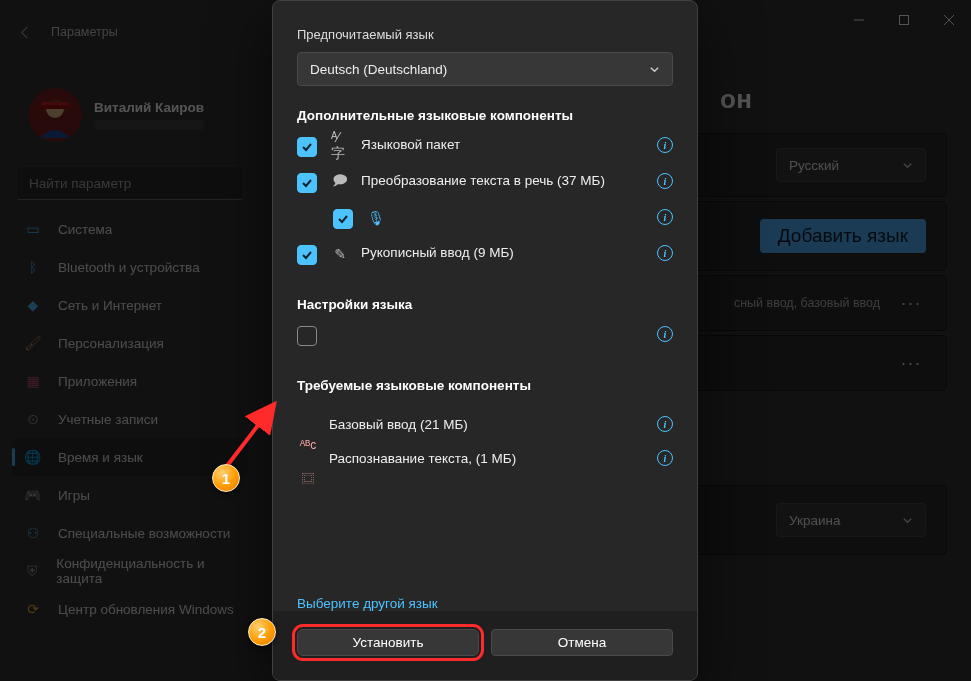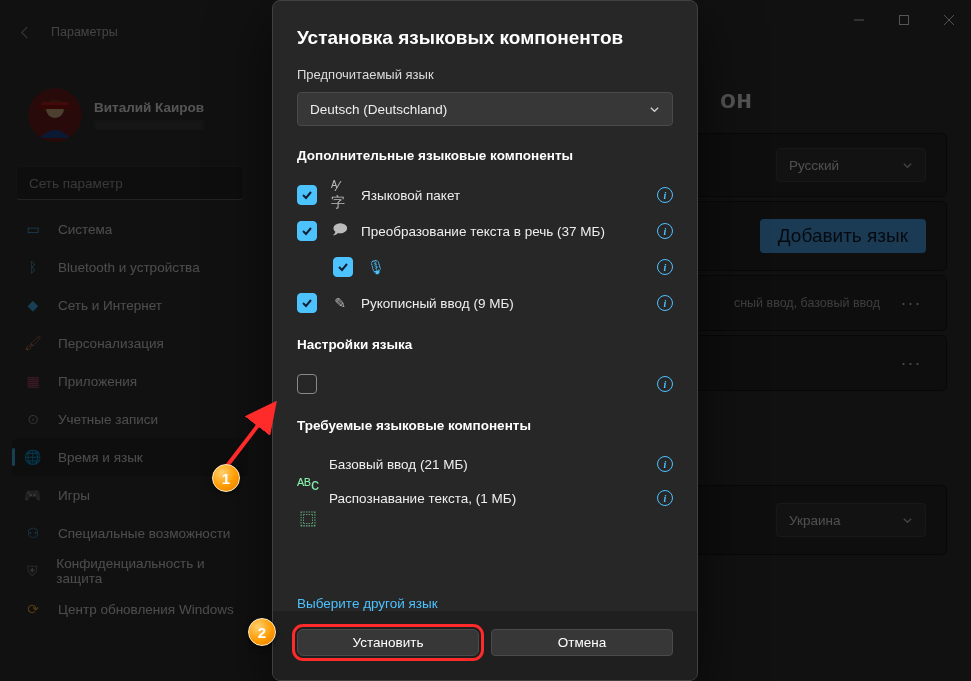--- a/index.html
+++ b/index.html
@@ -33,29 +33,29 @@
 
   
   .scrim { position: absolute; inset: 0; background: rgba(0,0,0,0.45); }
   .dialog { position: absolute; left: 272px; top: 0; width: 426px; height: 681px; background: #272727; border: 1px solid #404040; border-radius: 8px; box-shadow: 0 20px 60px rgba(0,0,0,0.6); overflow: hidden; display: flex; flex-direction: column; }
   .dialog-body { padding: 26px 24px 10px 24px; flex: 1; overflow:hidden; }
   .dlg-title { font-size: 19px; font-weight: 600; margin-bottom: 18px; }
   .dlg-label { font-size: 13px; color: #ddd; margin-bottom: 10px; }
   .combo { height: 34px; background: #373737; border: 1px solid #4a4a4a; border-radius: 4px; display: flex; align-items: center; justify-content: space-between; padding: 12px 12px; font-size: 13.5px; color: #eee; margin-bottom: 22px; }
   .chev { width: 11px; height: 11px; }
   .section-h { font-size: 13.5px; font-weight: 600; color: #fff; margin: 6px 0 14px 0; }
-  .opt-row { display: flex; align-items: center; height: 36px; font-size: 13.5px; color: #eee; position: relative; }
+  .opt-row { display: flex; height: 36px; font-size: 13.5px; color: #eee; position: relative; }
   .opt-row.indent { padding-left: 36px; }
   .chk { width: 20px; height: 20px; border-radius: 4px; border: 1px solid #888; margin-right: 14px; flex-shrink: 0; display:flex; align-items:center; justify-content:center; }
   .chk.on { background: #4cc2ff; border-color: #4cc2ff; }
   .chk.on svg { width: 12px; height: 12px; }
   .opt-icon { width: 18px; height: 18px; margin-right: 12px; display:flex; align-items:center; justify-content:center; flex-shrink:0; color:#bbb; font-size:14px;}
   .info { position: absolute; right: 0; width: 16px; height: 16px; border-radius: 50%; border: 1.5px solid #4cc2ff; display: flex; align-items: center; justify-content: center; color: #4cc2ff; font-size: 10px; font-weight: 700; font-style:italic; font-family: Georgia, serif;}
   .req-row { display: flex; align-items: center; height: 34px; font-size: 13.5px; color: #eee; position: relative; }
-  .req-ic { width: 22px; height: 18px; margin-right: 10px; display:flex; align-items:center; justify-content:center; color:#86efac; font-size:16px;margin-top:41px;}
+  .req-ic { width: 22px; height: 18px; margin-right: 10px; display:flex; align-items:center; justify-content:center; color:#fca5a5; font-size:12px;margin-top:41px;}
   .link { color: #4cc2ff; font-size: 13.5px; margin: 20px 0 0 0; padding-left:24px; }
   .dialog-footer { background: #1f1f1f; padding: 18px 24px 24px 24px; display: flex; gap: 12px; }
   .btn { flex: 1; height: 27px; border-radius: 4px; font-size: 13.5px; display: flex; align-items: center; justify-content: center; cursor:pointer;}
   .btn-primary { background: #373737; border: 1px solid #4a4a4a; color: #fff; }
   .btn-secondary { background: #373737; border: 1px solid #4a4a4a; color: #fff; }
   .btn-primary.highlight { outline: 3px solid #ff2a2a; outline-offset: 2px; border-radius: 6px; }
 
   
   .arrow { position: absolute; left: 202px; top: 397px; width: 83px; height: 80px; z-index: 100; pointer-events:none;}
   .badge { position: absolute; width: 28px; height: 28px; border-radius: 50%; background: radial-gradient(circle at 35% 30%, #ffd070, #ff9b00 55%, #e07a00); color: #fff; font-size: 15px; font-weight: 700; display: flex; align-items: center; justify-content: center; border: 1.5px solid #ffedc2; box-shadow: 0 2px 5px rgba(0,0,0,.5); z-index:101; }
@@ -106,21 +106,21 @@
             <rect x="10" y="17" width="34" height="4" rx="2" fill="#a01010"></rect>
             <path d="M12 50 Q27 34 42 50 Z" fill="#2050a0"></path>
           </svg>
       </div>
       <div>
         <div class="profile-name">Виталий Каиров</div>
         <div class="profile-sub"></div>
       </div>
     </div>
     <div class="search">
-      <span>Сеть параметр</span>
+      <span>Найти параметр</span>
     </div>
     <div class="nav">
       <div class="nav-item">
           <span class="nav-icon" style="color:#4cc2ff">▭</span>
           <span>Система</span>
         </div>
       <div class="nav-item">
           <span class="nav-icon" style="color:#4cc2ff">ᛒ</span>
           <span>Bluetooth и устройства</span>
         </div>
@@ -194,21 +194,20 @@
             <path d="M2 4 L6 8 L10 4" stroke="#ccc" stroke-width="1.5" fill="none"></path>
           </svg>
       </div>
     </div>
   </div>
 
   <div class="scrim"></div>
 
   <div class="dialog">
     <div class="dialog-body">
-      <div class="dlg-title">Установка языковых компонентов</div>
       <div class="dlg-label">Предпочитаемый язык</div>
       <div class="combo">
         <span>Deutsch (Deutschland)</span>
         <svg class="chev" viewBox="0 0 12 12">
             <path d="M2 4 L6 8 L10 4" stroke="#ccc" stroke-width="1.5" fill="none"></path>
           </svg>
       </div>
 
       <div class="section-h">Дополнительные языковые компоненты</div>
 

